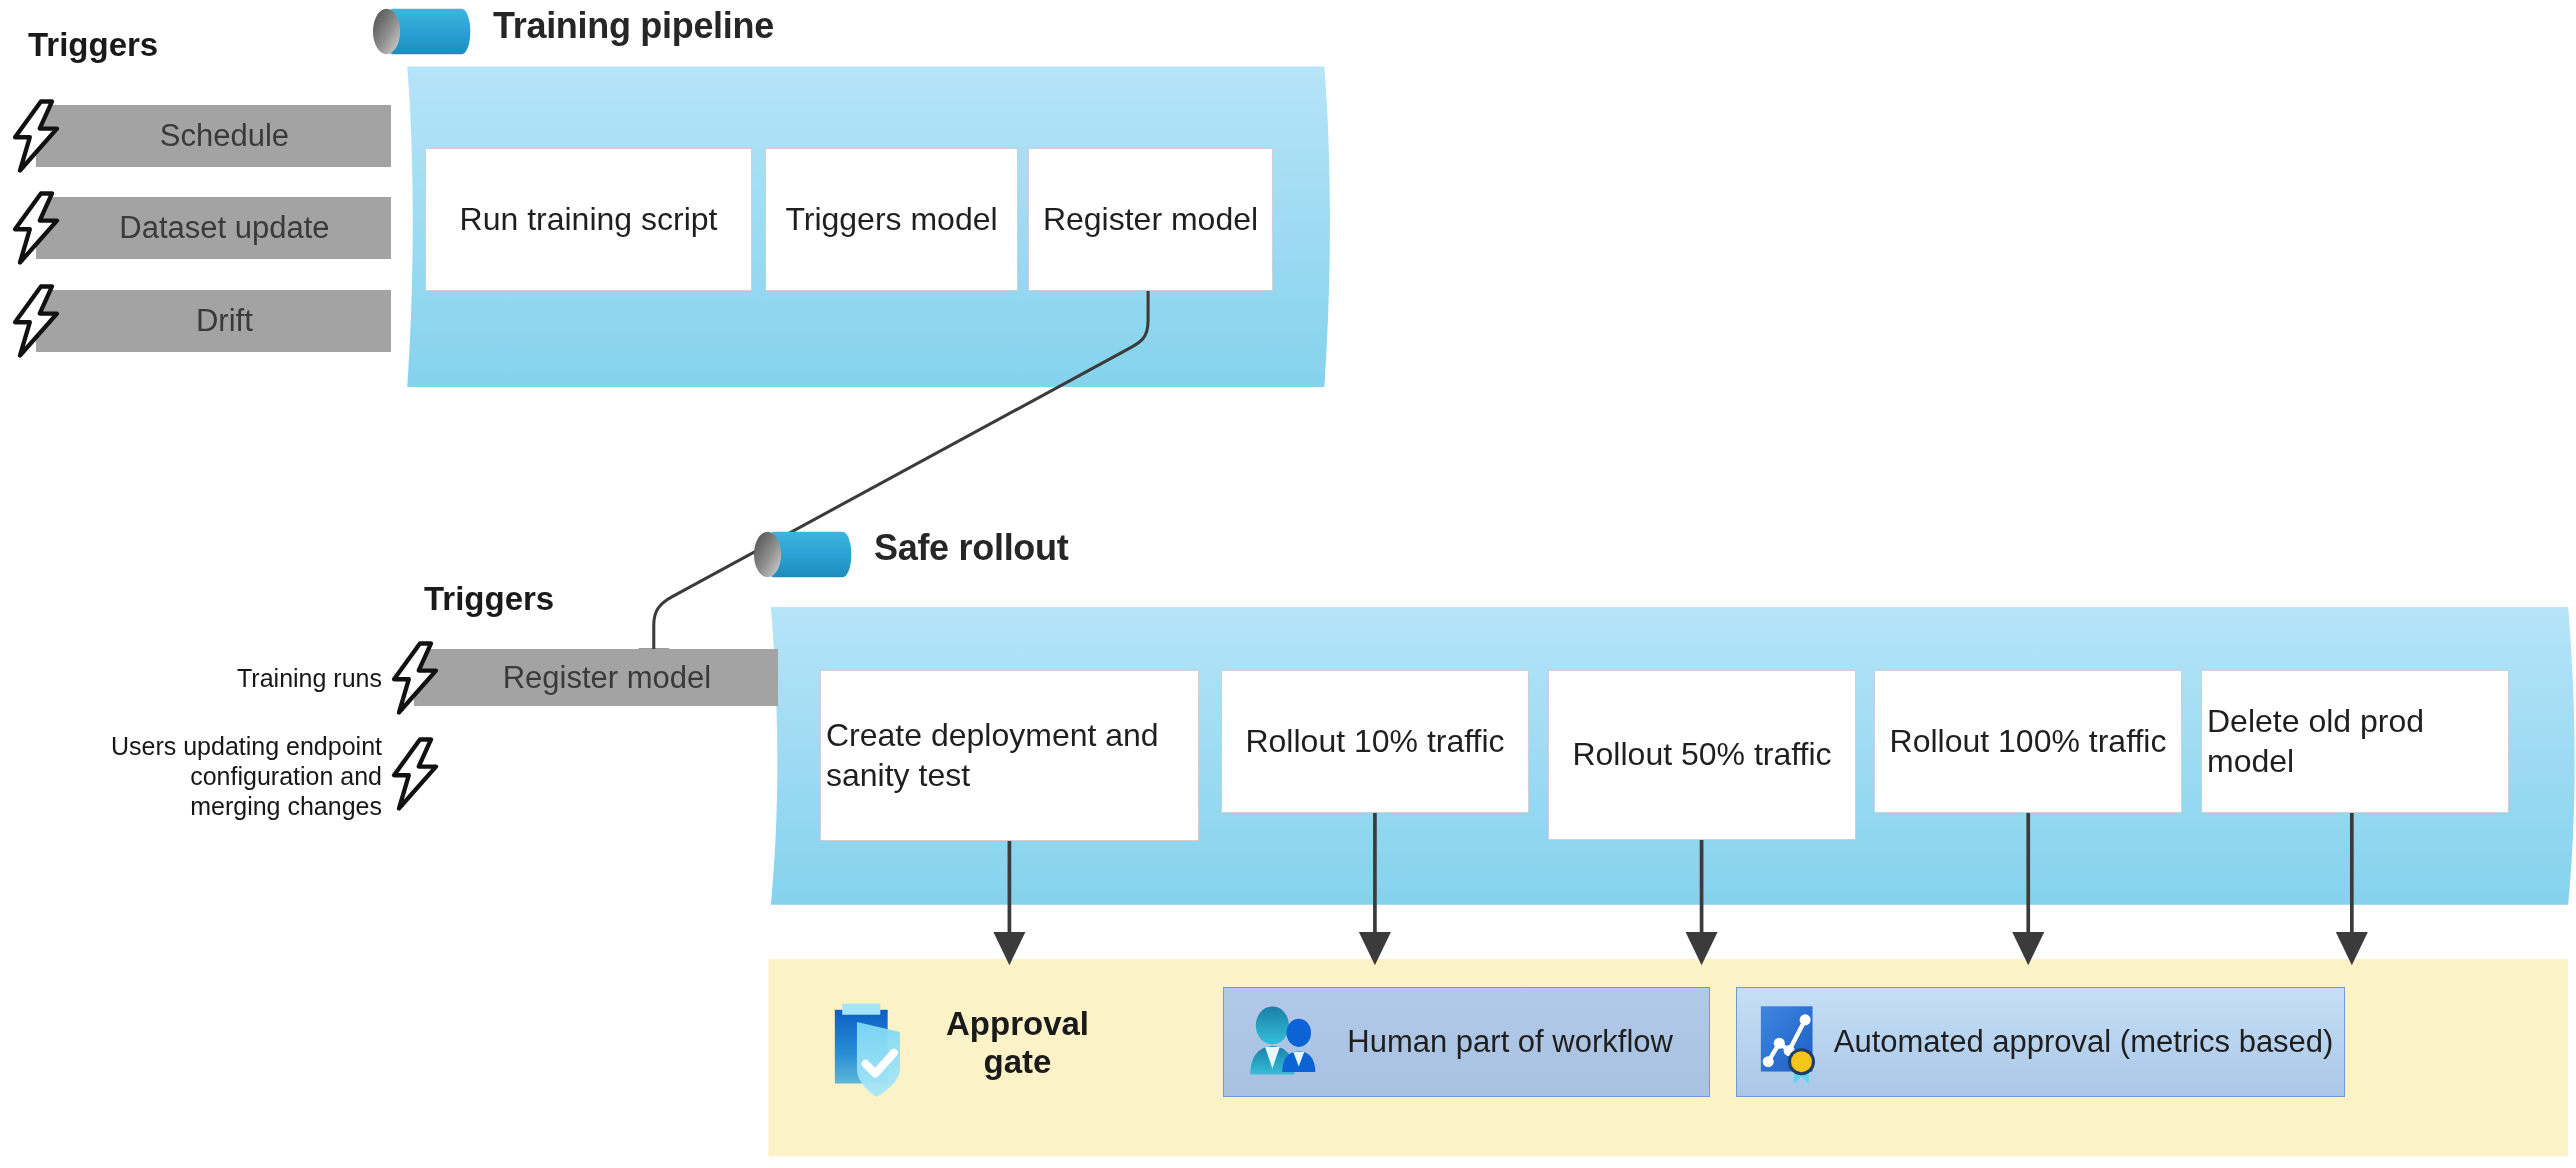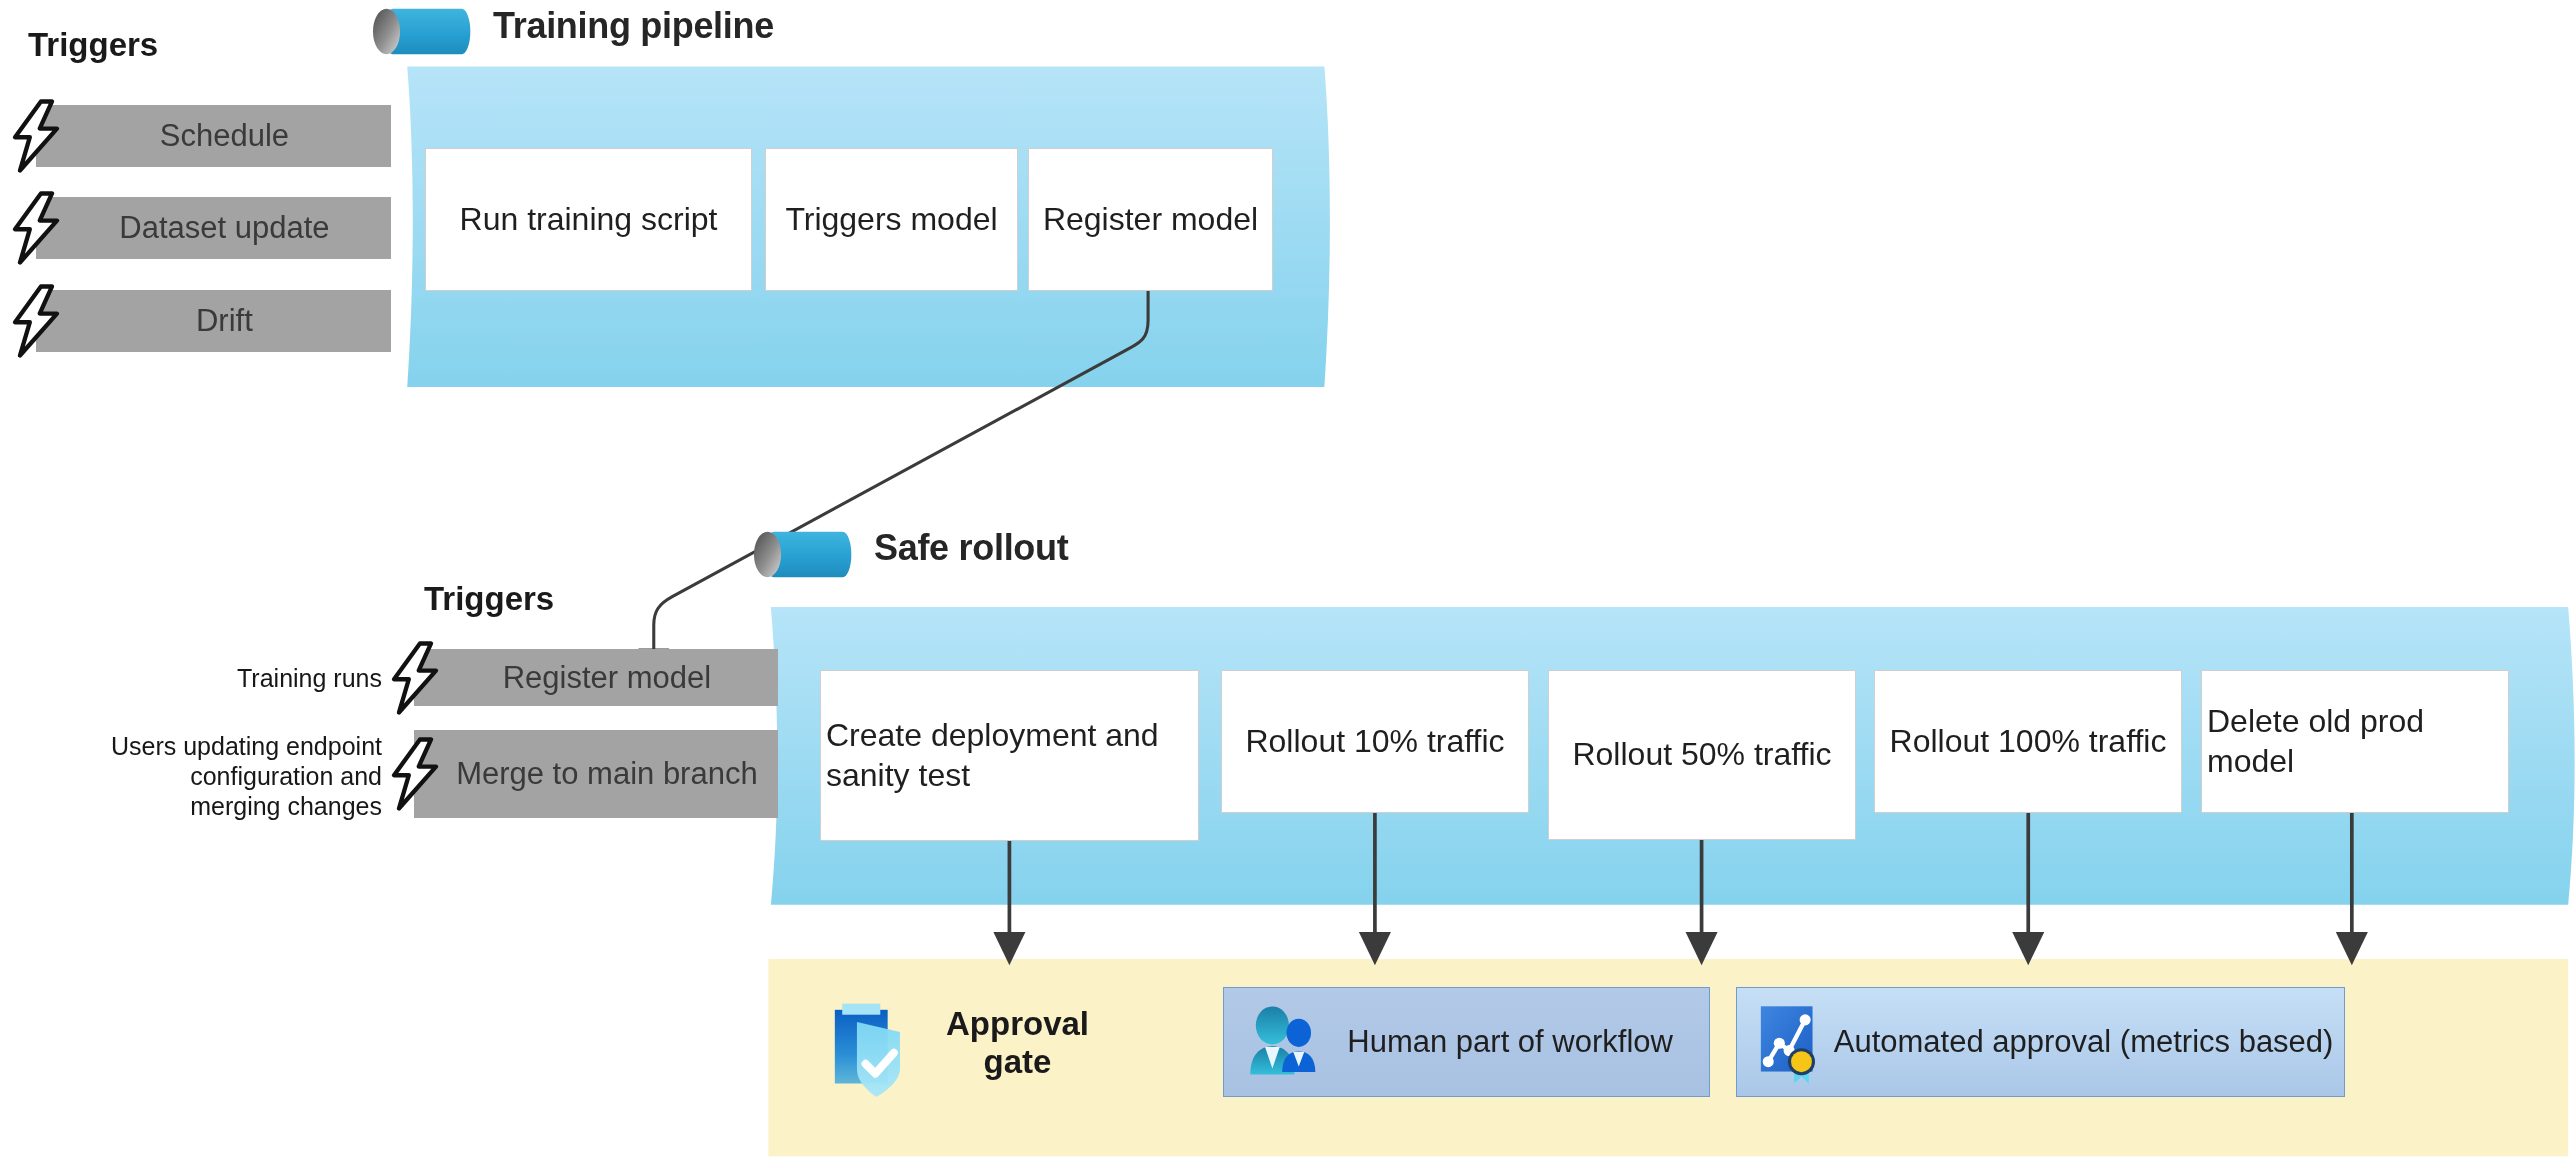--- a/index.html
+++ b/index.html
@@ -225,23 +225,20 @@
 
   <div class="chip" style="left:414px;top:649px;width:364px;height:57px;font-size:31px;">
     <span>Register model</span>
   </div>
   <svg class="abs bolt" style="left:384px;top:641px;width:62px;height:74px;" viewBox="0 0 100 120" width="62" height="74">
     <polygon points="58,4 16,62 40,62 24,116 84,48 56,48 76,4" fill="#ffffff" stroke="#111111" stroke-width="7" stroke-linejoin="round"></polygon>
   </svg>
 
   <div class="annot" style="left:105px;top:731px;width:277px;font-size:25px;">Users updating endpoint configuration and merging changes</div>
 
-  <div class="chip" style="left:414px;top:730px;width:364px;height:88px;font-size:31px;padding:0 6.2px 0 28px;">
-    <span>Merge to main branch</span>
-  </div>
   <svg class="abs bolt" style="left:384px;top:737px;width:62px;height:74px;" viewBox="0 0 100 120" width="62" height="74">
     <polygon points="58,4 16,62 40,62 24,116 84,48 56,48 76,4" fill="#ffffff" stroke="#111111" stroke-width="7" stroke-linejoin="round"></polygon>
   </svg>
 
   <div class="step" style="left:820px;top:670px;width:379px;height:171px;font-size:32px;">
     <span>Create deployment and sanity test</span>
   </div>
   <div class="step" style="left:1221px;top:670px;width:308px;height:143px;font-size:32px;">
     <span>Rollout 10% traffic</span>
   </div>

